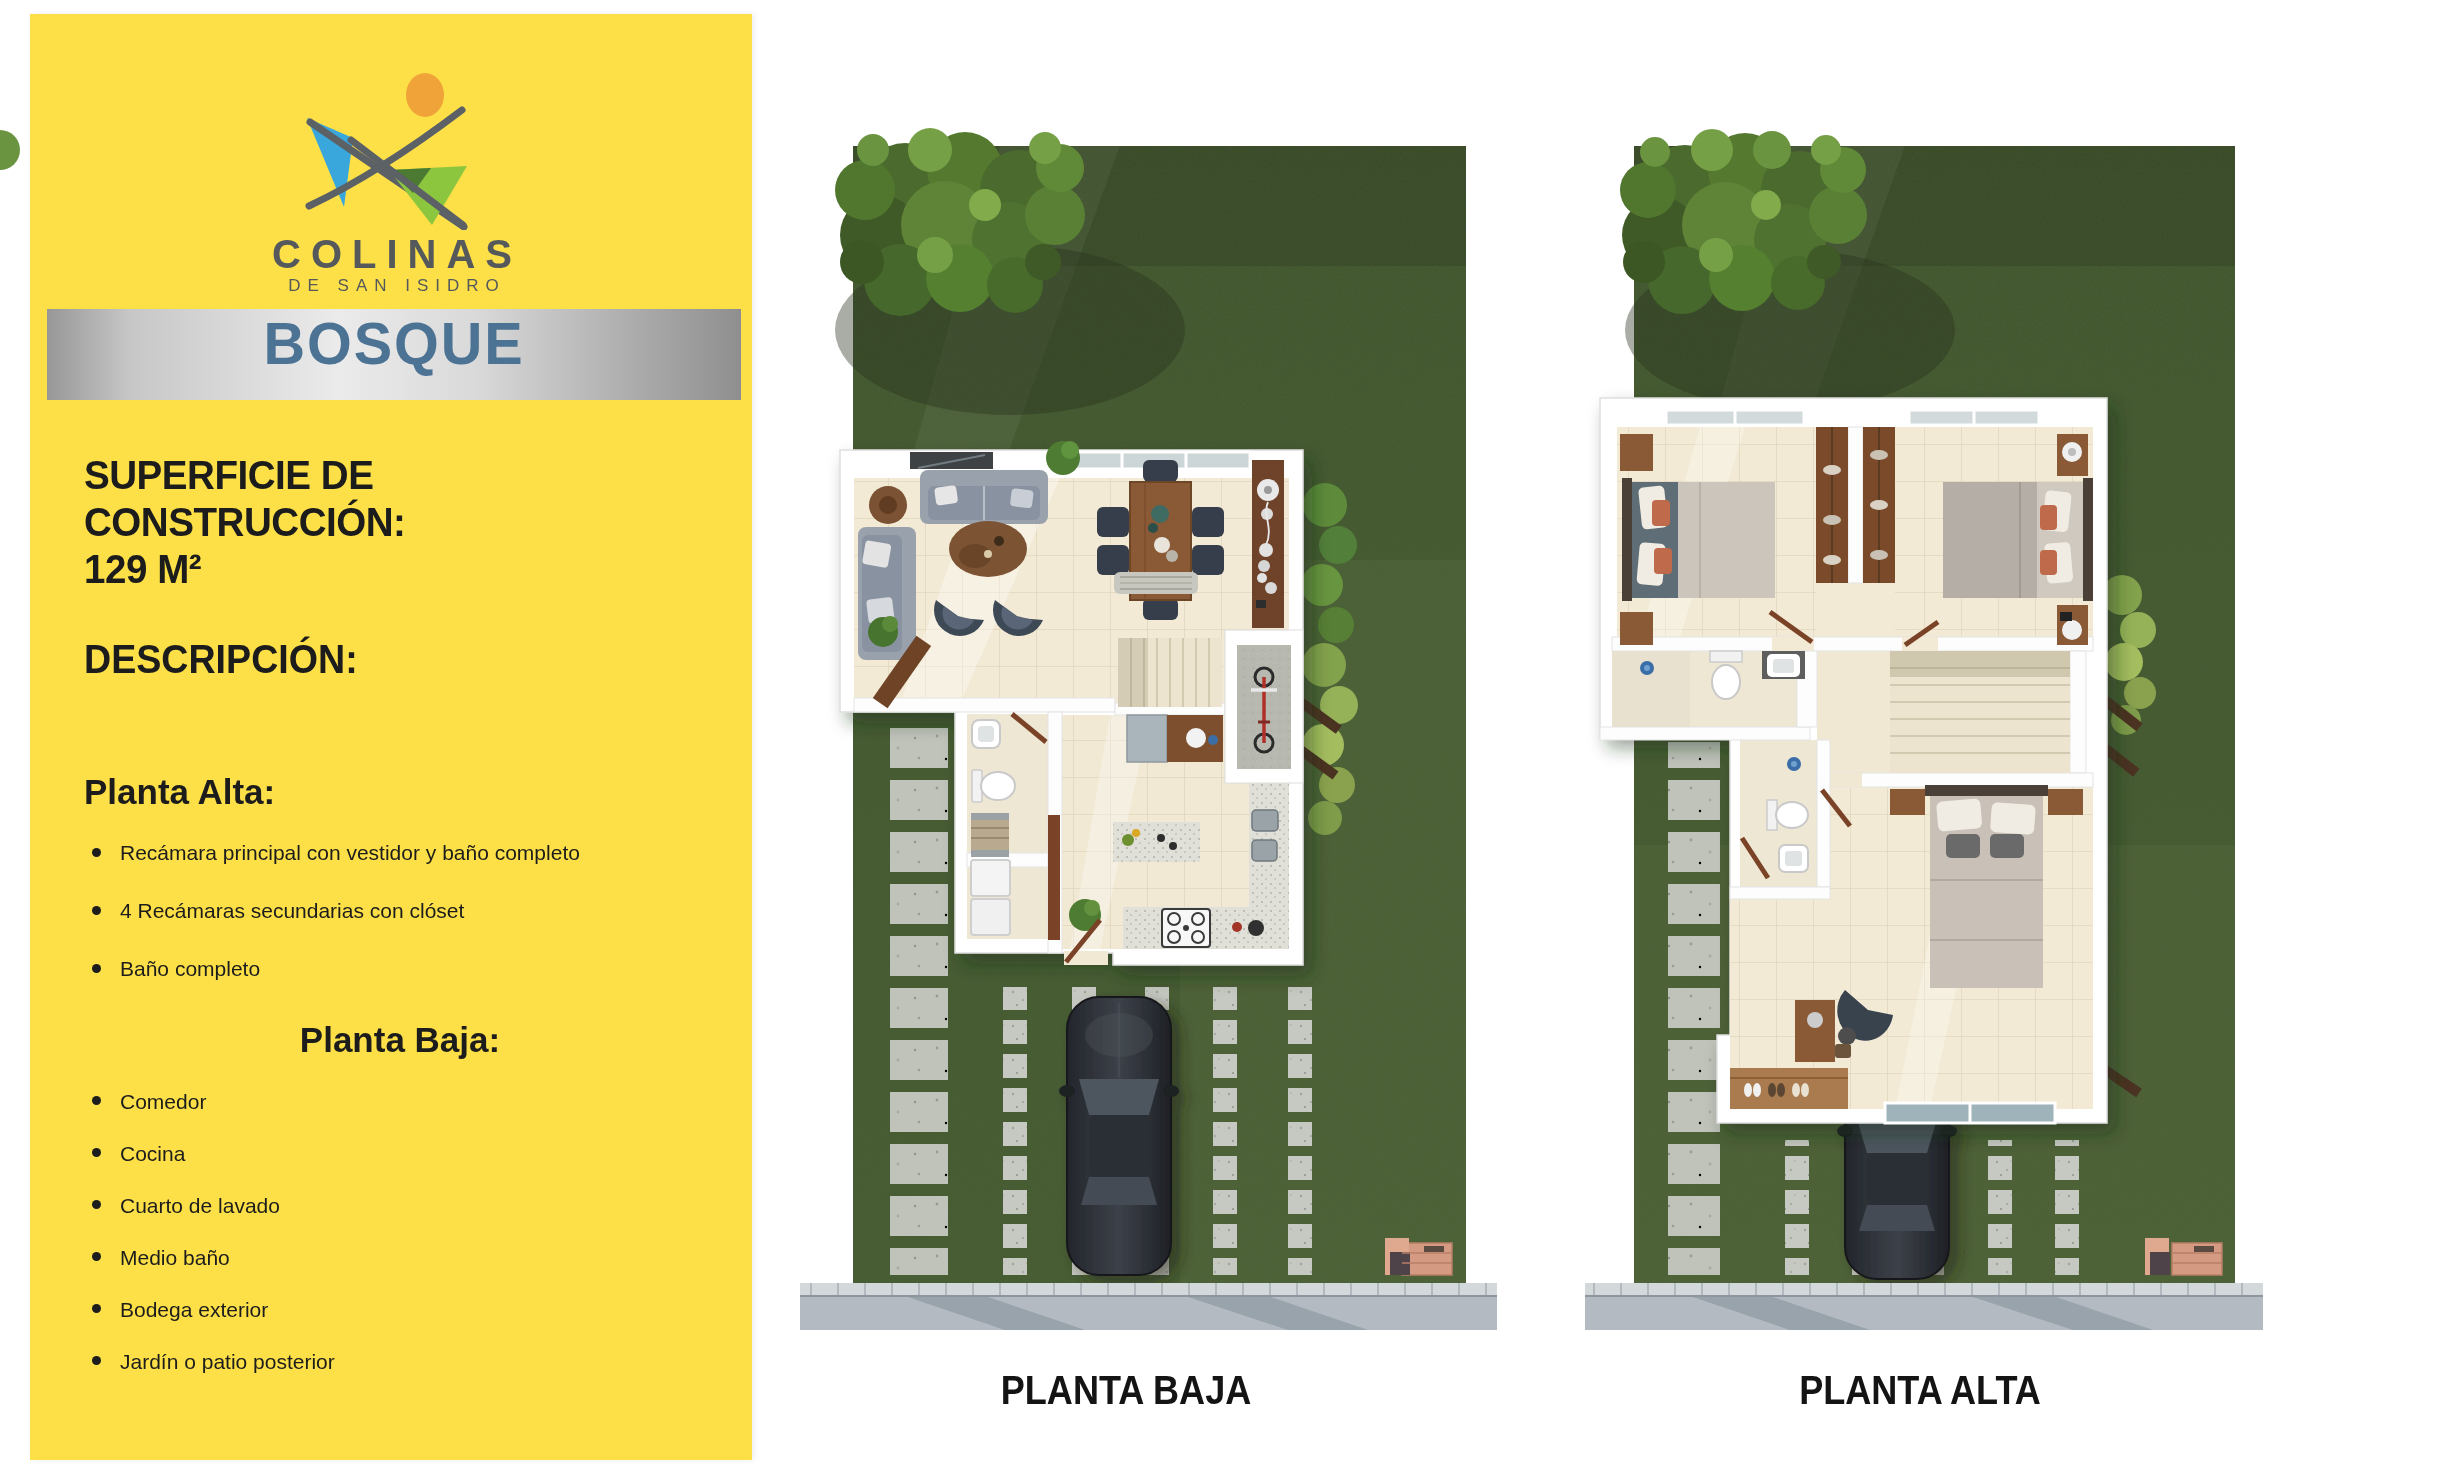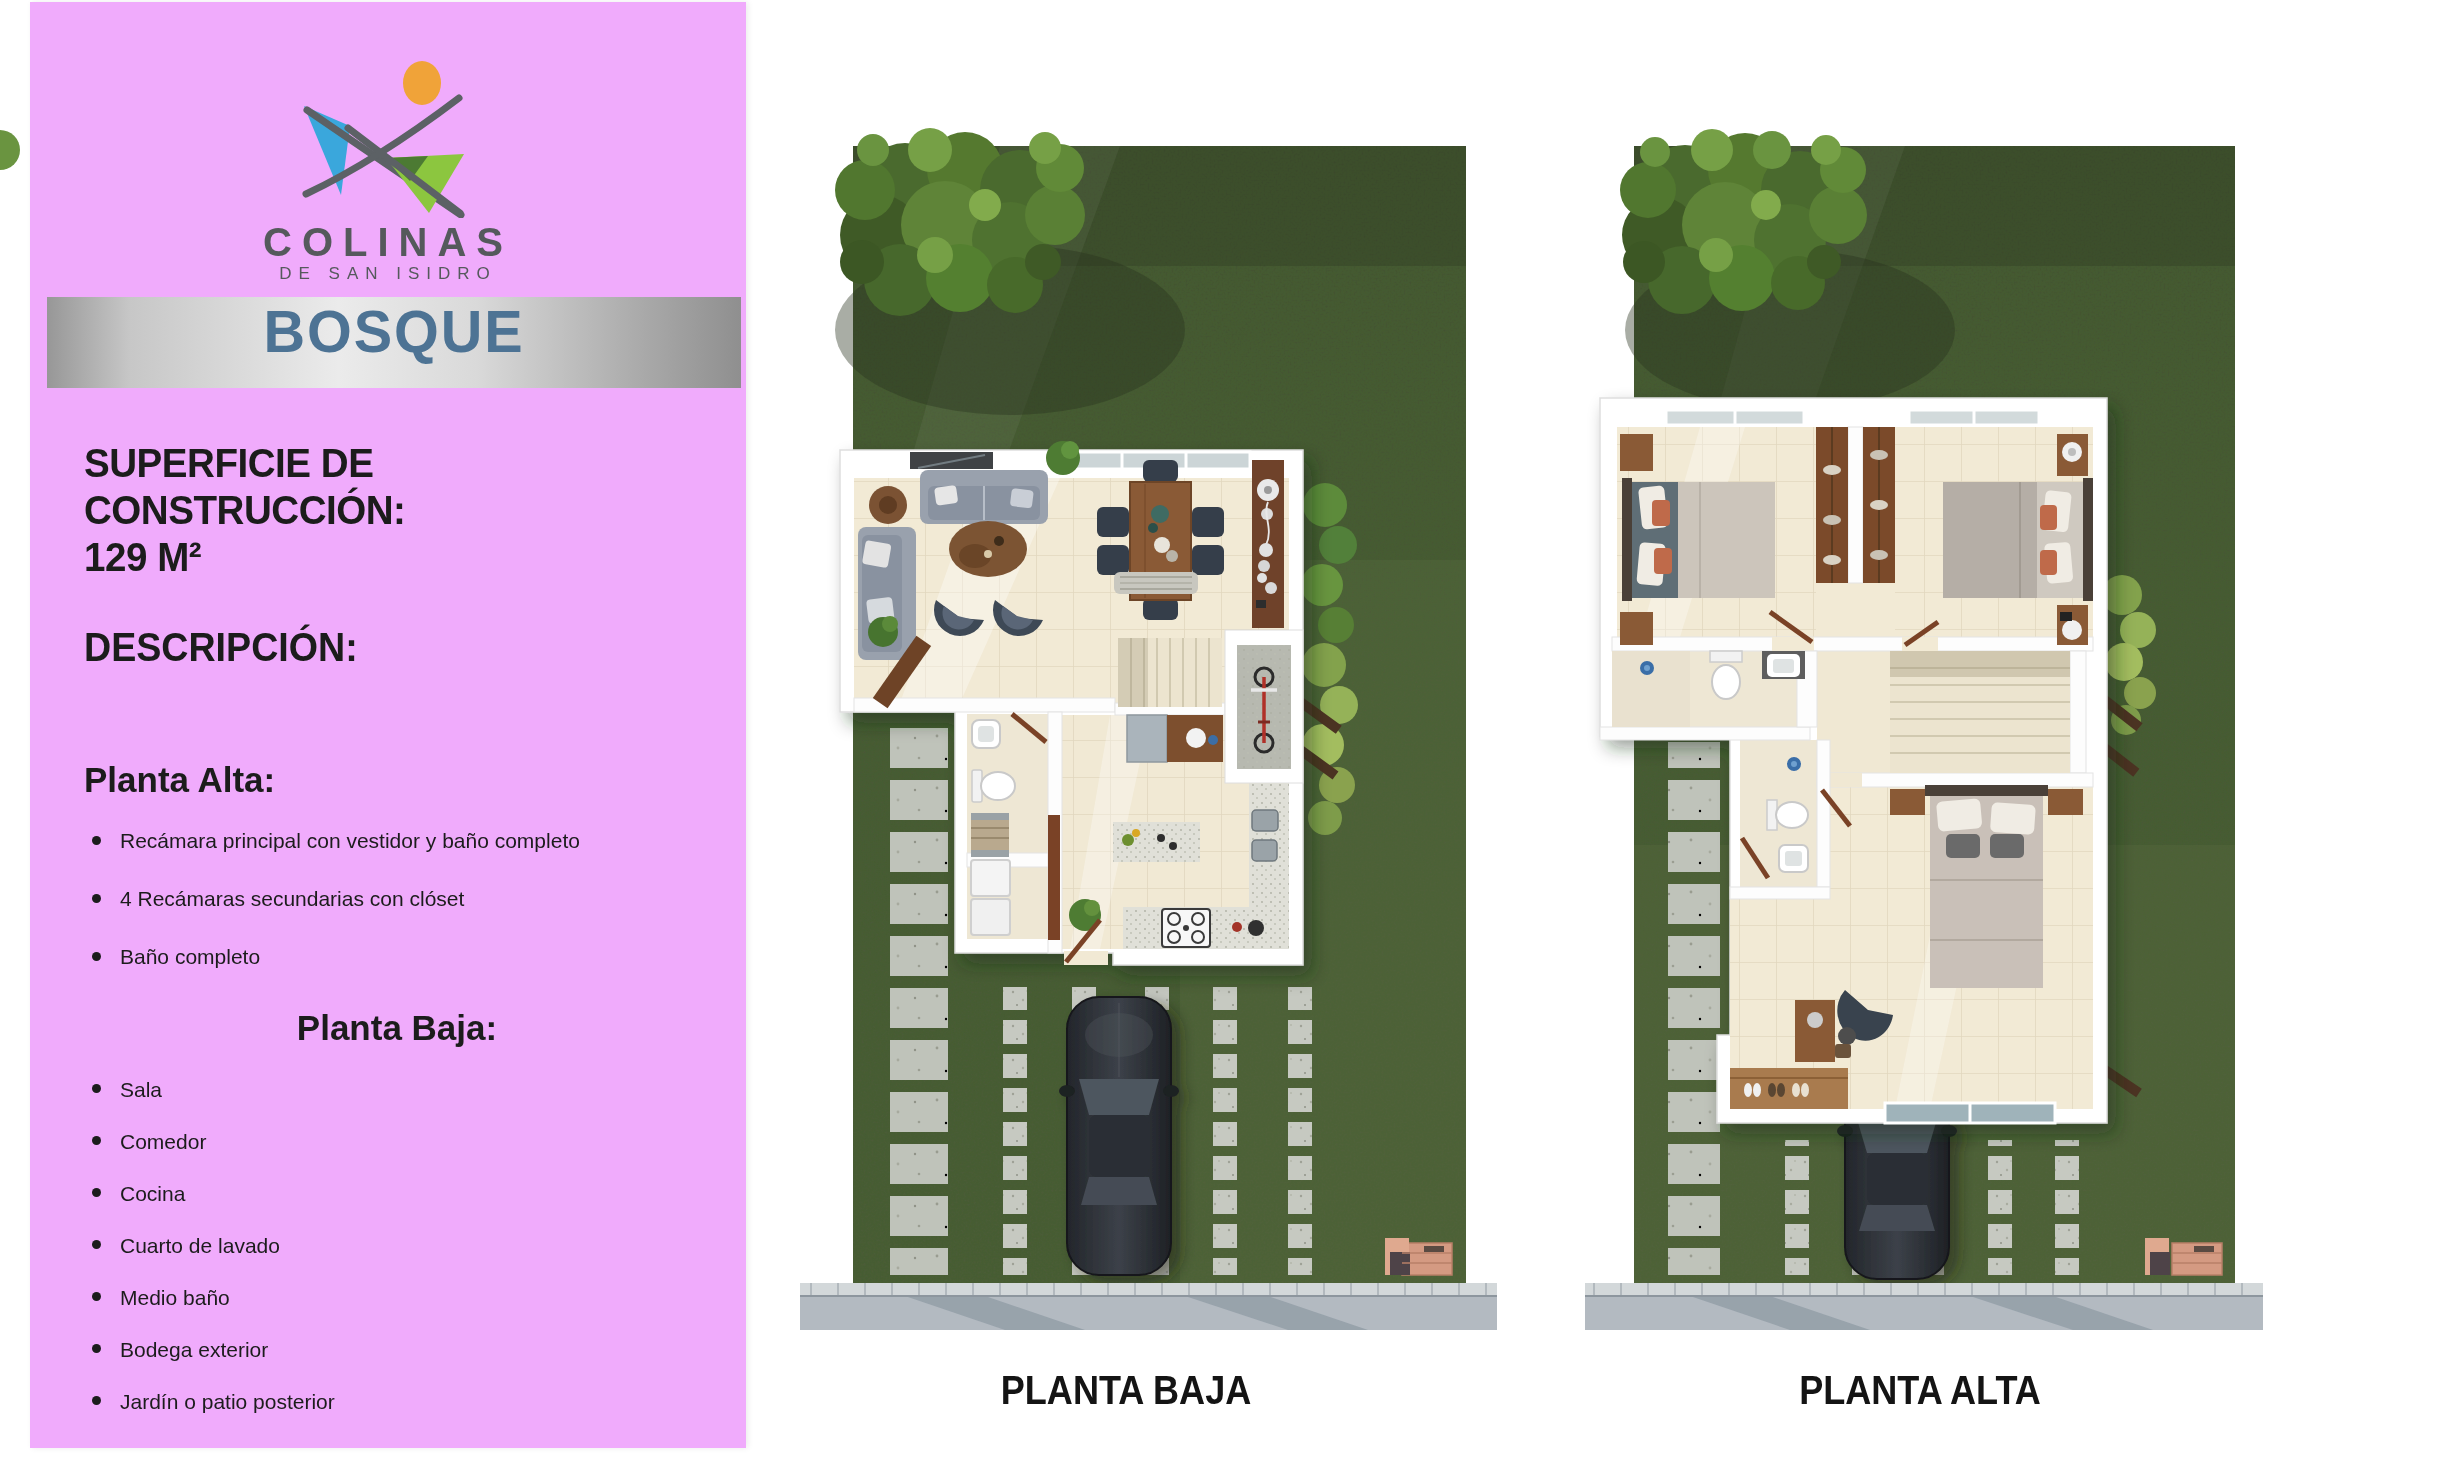--- a/index.html
+++ b/index.html
@@ -1,20 +1,20 @@
 <!DOCTYPE html>
 <html><head>
 <meta charset="utf-8">
 <style>
   html,body{margin:0;padding:0;background:#ffffff;}
   .page{position:relative;width:2440px;height:1476px;background:#ffffff;overflow:hidden;
         font-family:"Liberation Sans",sans-serif;color:#1c1c1c;}
   
-  .sidebar{position:absolute;left:30px;top:2px;width:716px;height:1446px;background:#f0abfc;
-           box-shadow:2px 0 6px rgba(0,0,0,0.08);}
+  .sidebar{position:absolute;left:30px;top:14px;width:716px;height:1446px;background:#fde047;
+           box-shadow:2px 0 6px rgba(0,0,0,0.08);padding-left:6px;}
   .logo-mark{position:absolute;top:44px;left:50%;transform:translateX(-50%);}
   .brand-name{position:absolute;top:218px;width:100%;text-align:center;font-size:40px;font-weight:bold;
               letter-spacing:10px;color:#55595c;}
   .brand-sub{position:absolute;top:262px;width:100%;text-align:center;font-size:17px;font-weight:normal;
              letter-spacing:7px;color:#55595c;}
   .banner{position:absolute;top:295px;left:17px;width:694px;height:91px;
           background:linear-gradient(90deg,#979797 0%,#c7c7c7 12%,#ebebeb 42%,#d9d9d9 62%,#a9a9a9 86%,#8f8f8f 100%);
           display:flex;align-items:flex-start;justify-content:center;}
   .banner-title{font-size:60px;font-weight:bold;color:#4d7394;letter-spacing:2px;transform:scaleX(0.96);}
   .content{position:absolute;top:438px;left:54px;right:36px;}
@@ -606,21 +606,20 @@
 
       <div class="h-planta pa-head">Planta Alta:</div>
       <ul class="feat pa-list">
         <li><span class="dot"></span><span>Recámara principal con vestidor y baño completo</span></li>
         <li><span class="dot"></span><span>4 Recámaras secundarias con clóset</span></li>
         <li><span class="dot"></span><span>Baño completo</span></li>
       </ul>
 
       <div class="h-planta pb-head">Planta Baja:</div>
       <ul class="feat pb-list">
-        <li><span class="dot"></span><span>Sala</span></li>
         <li><span class="dot"></span><span>Comedor</span></li>
         <li><span class="dot"></span><span>Cocina</span></li>
         <li><span class="dot"></span><span>Cuarto de lavado</span></li>
         <li><span class="dot"></span><span>Medio baño</span></li>
         <li><span class="dot"></span><span>Bodega exterior</span></li>
         <li><span class="dot"></span><span>Jardín o patio posterior</span></li>
 
       </ul>
     </div>
   </div>

